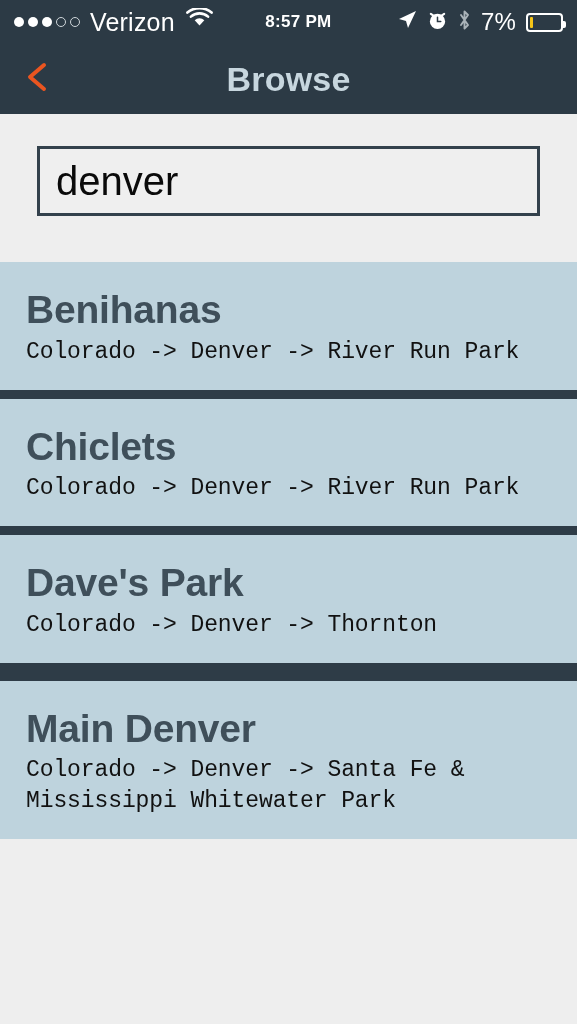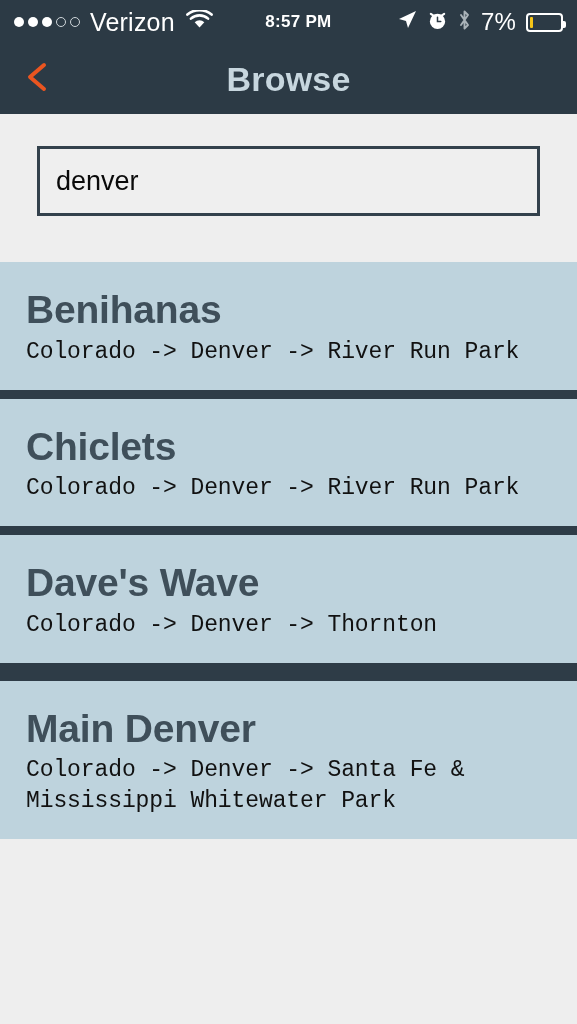--- a/index.html
+++ b/index.html
@@ -20,21 +20,20 @@
     height: 44px;
     background: #2c3a45;
     display: flex;
     align-items: center;
     padding: 0 14px;
     box-sizing: border-box;
     color: #ffffff;
   }
   .status-left {
     display: flex;
-    align-items: center;
     flex: 0 0 auto;
   }
   .signal-dots {
     display: flex;
     align-items: center;
     gap: 4px;
     margin-right: 10px;
   }
   .dot {
     width: 10px;
@@ -135,21 +134,21 @@
     box-sizing: border-box;
     padding: 32px 37px;
   }
   .search-input {
     width: 100%;
     height: 70px;
     box-sizing: border-box;
     border: 3px solid #33414c;
     background: #efefef;
     font-family: "Liberation Sans", "DejaVu Sans", sans-serif;
-    font-size: 27px;
+    font-size: 40px;
     color: #0a0a0a;
     padding: 16px 16px;
     outline: none;
     border-radius: 0;
     -webkit-appearance: none;
   }
 
   
   .result-list {
     background: #bed3dd;
@@ -254,21 +253,21 @@
   </div>
   <div class="result-divider"></div>
 
   <div class="result-item">
     <div class="result-title">Chiclets</div>
     <div class="result-subtitle">Colorado -&gt; Denver -&gt; River Run Park</div>
   </div>
   <div class="result-divider"></div>
 
   <div class="result-item">
-    <div class="result-title">Dave's Wave</div>
+    <div class="result-title">Dave's Park</div>
     <div class="result-subtitle">Colorado -&gt; Denver -&gt; Thornton</div>
   </div>
   <div class="result-divider"></div>
 
   <div class="result-divider"></div>
 
   <div class="result-item">
     <div class="result-title">Main Denver</div>
     <div class="result-subtitle">Colorado -&gt; Denver -&gt; Santa Fe &amp; Mississippi Whitewater Park</div>
   </div>

